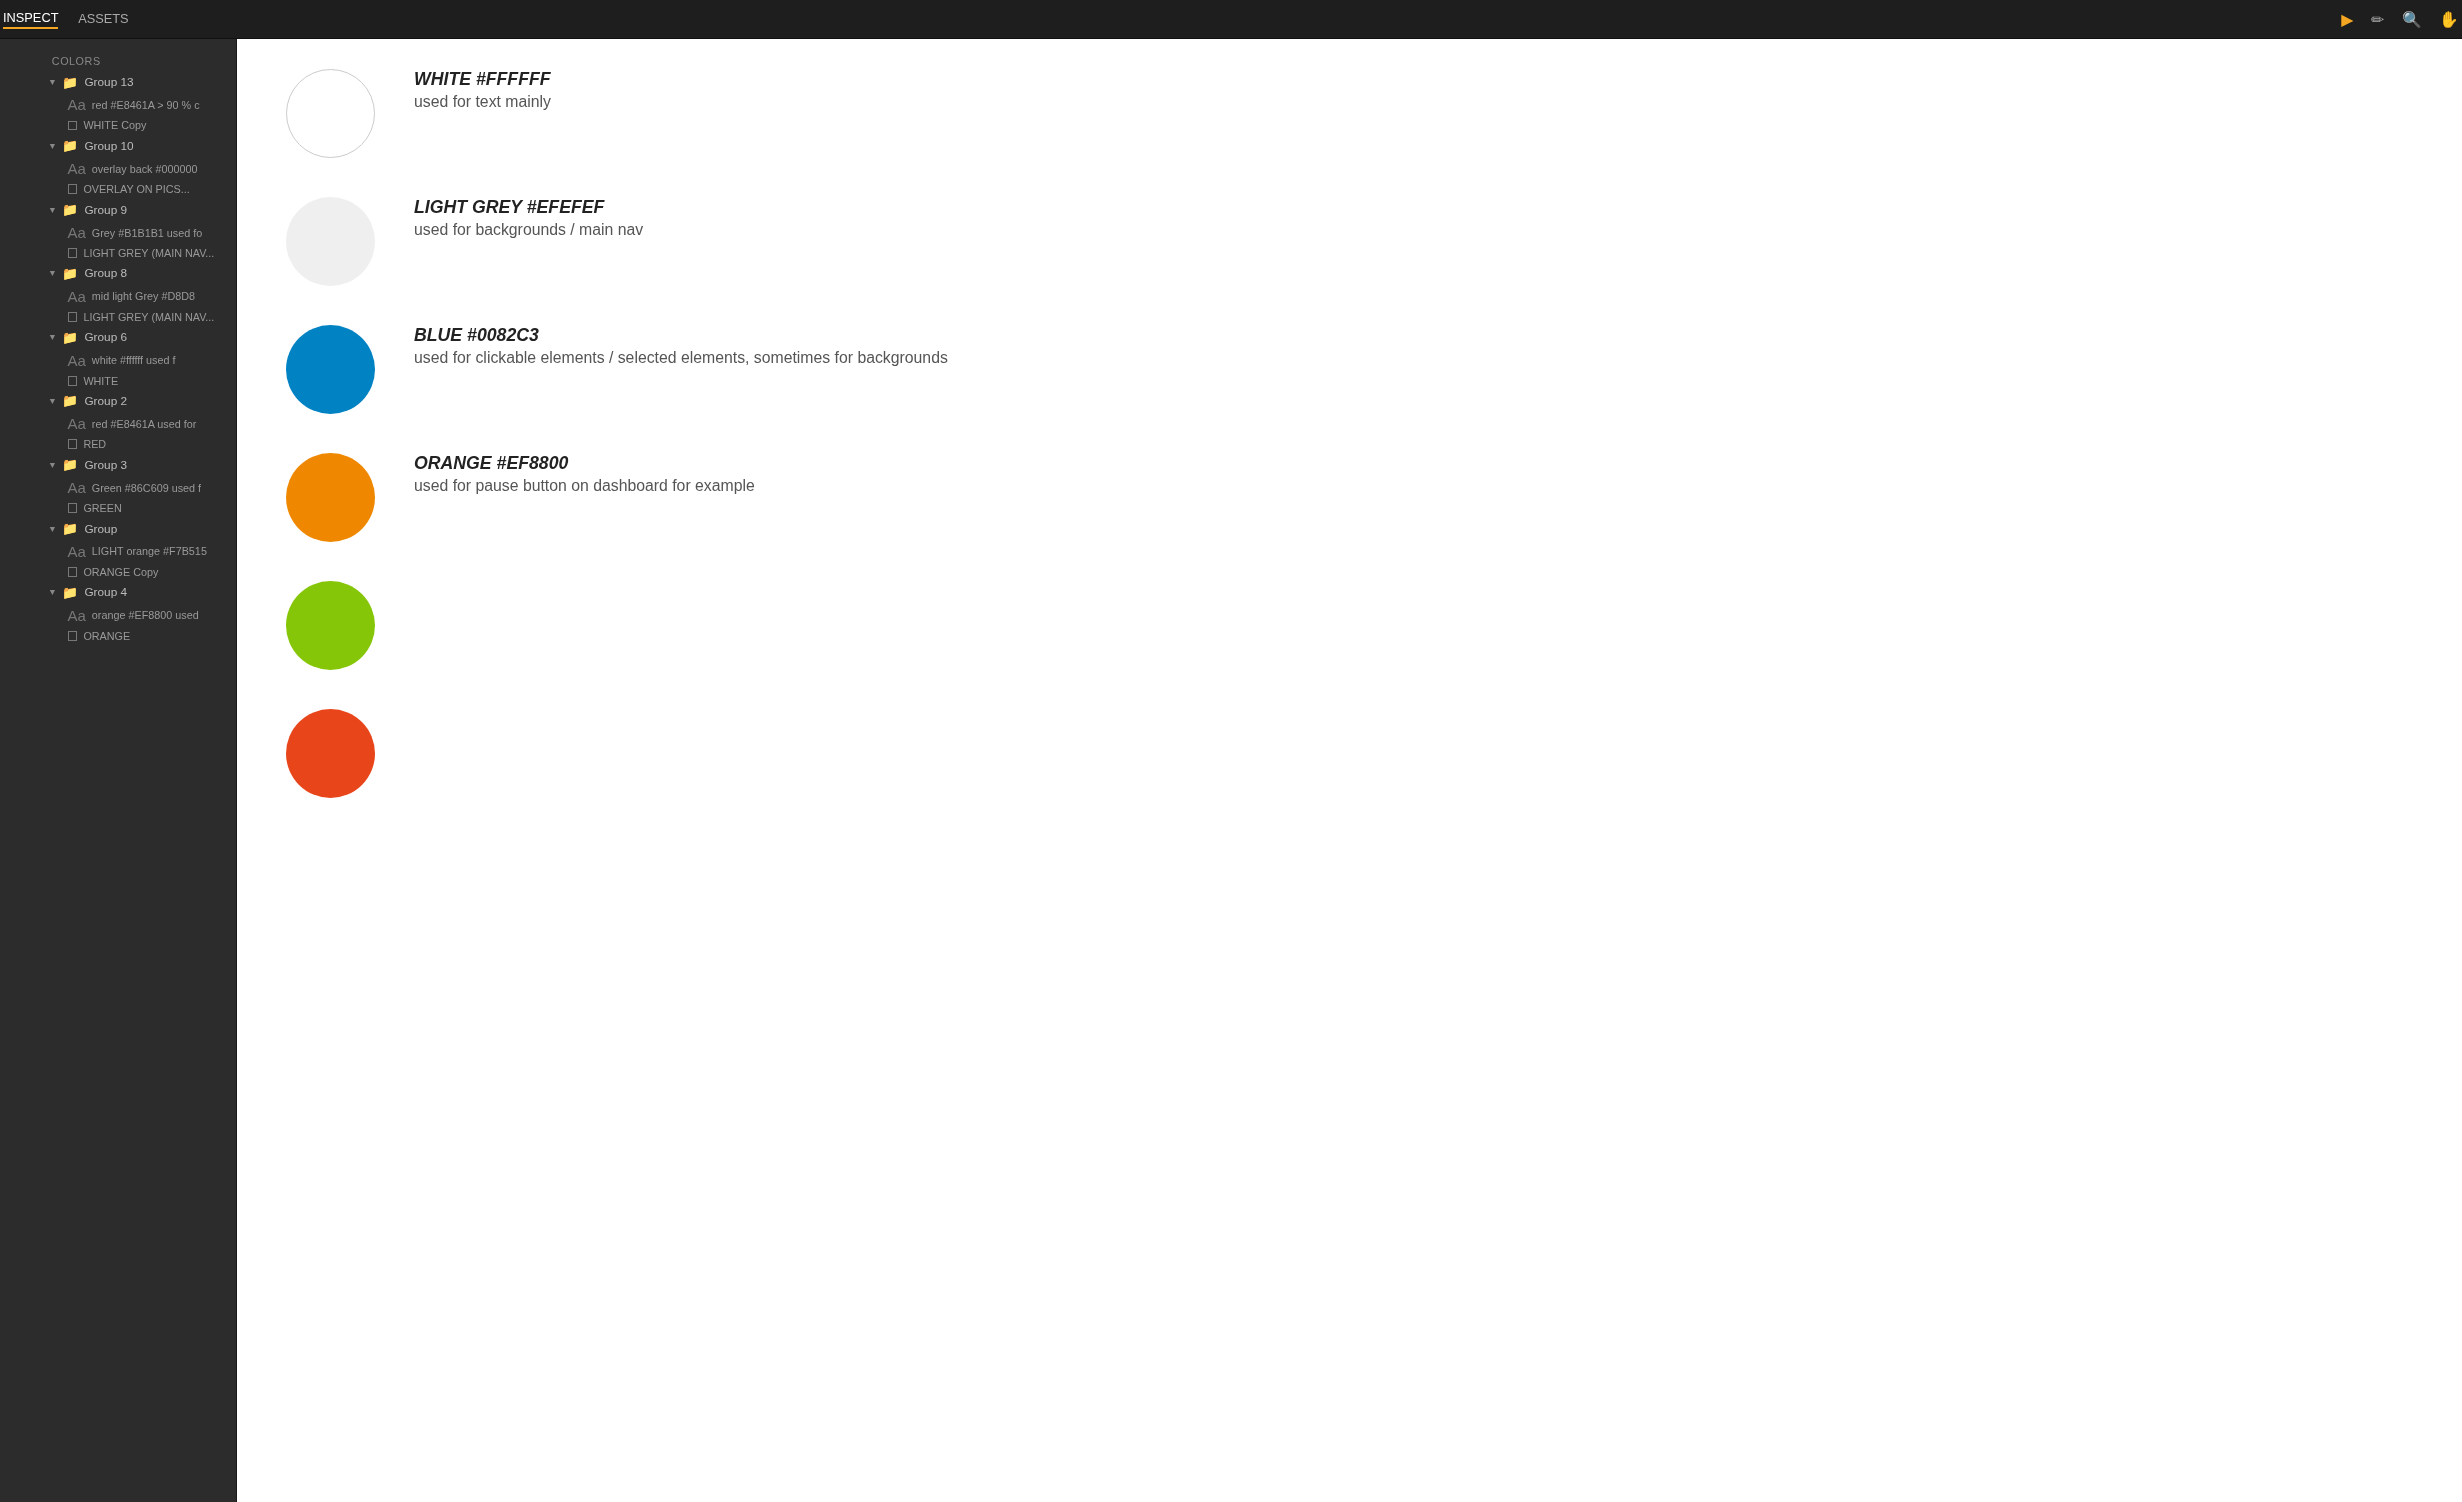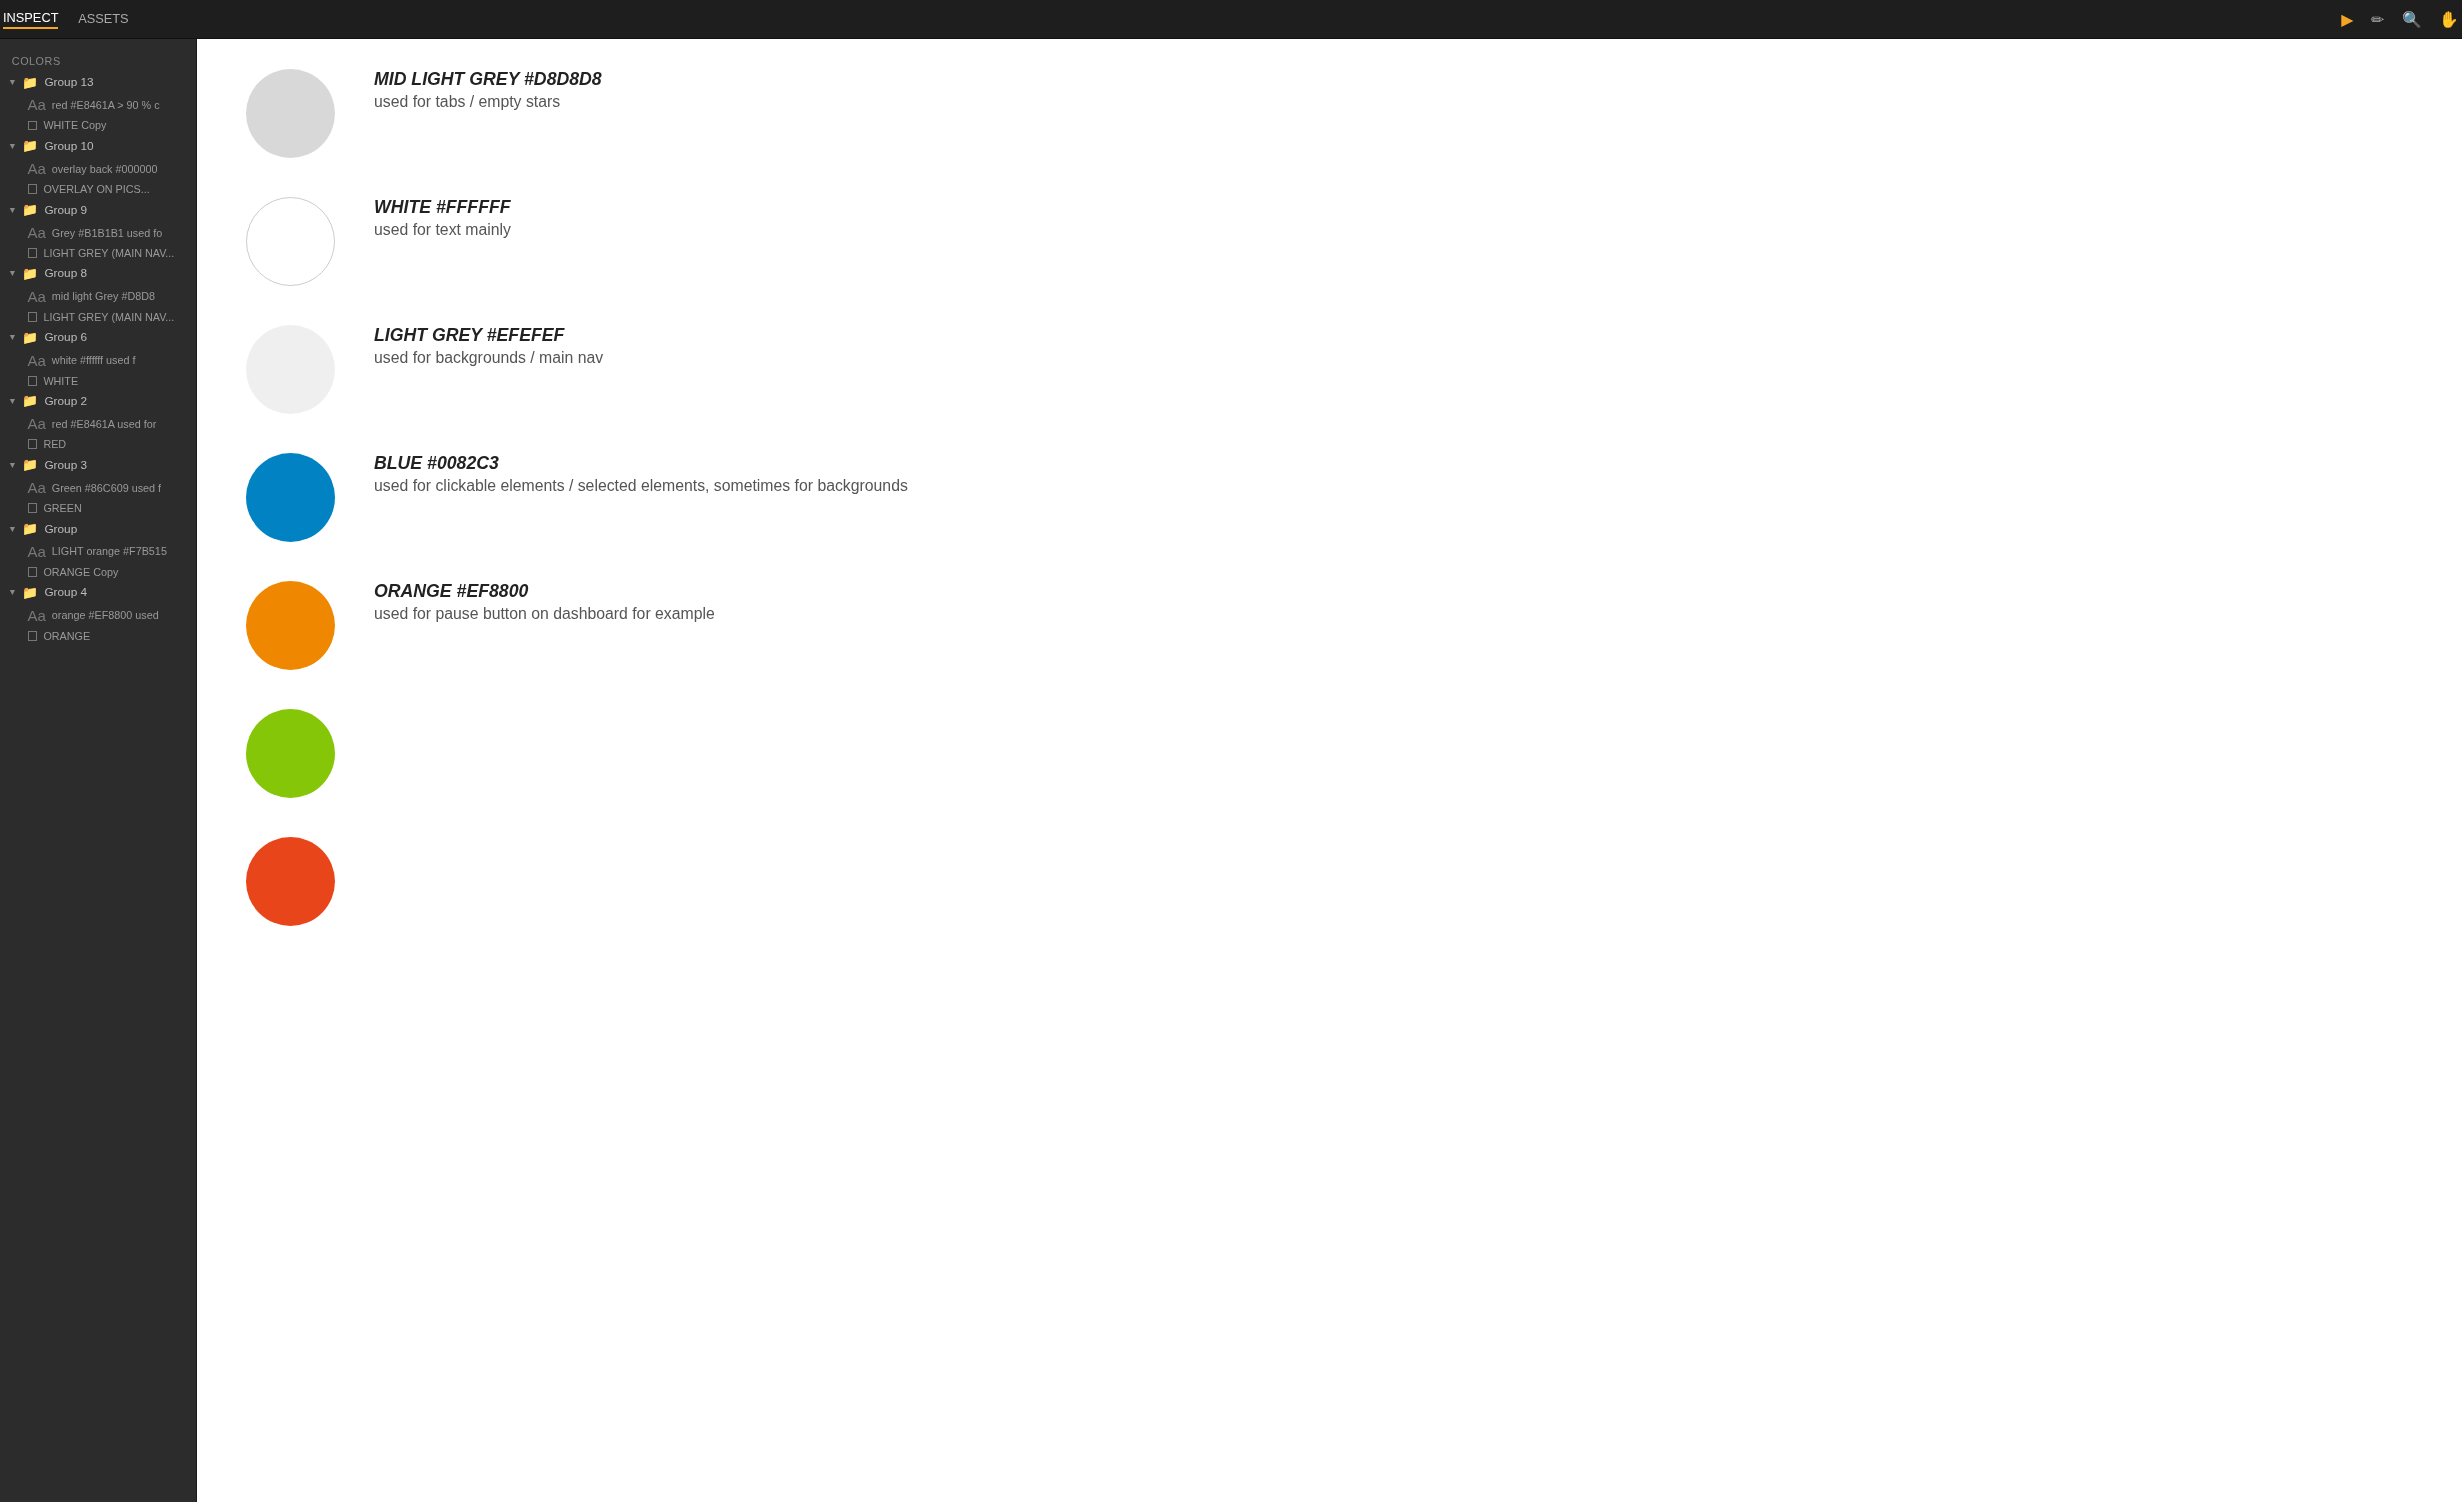--- a/index.html
+++ b/index.html
@@ -47,20 +47,21 @@
     }
 
     
     .sidebar {
       width: 197px;
       background: #2c2c2c;
       border-right: 1px solid #1a1a1a;
       overflow-y: auto;
       flex-shrink: 0;
       padding-top: 7.9px;
+      margin-left: 40px;
     }
     .sidebar-section-title {
       font-size: 10.8px;
       color: #888;
       padding: 7.9px 11.8px 3.9px 11.8px;
       text-transform: uppercase;
       letter-spacing: 0.05em;
     }
     .sidebar-group {
       padding: 0;
@@ -276,27 +277,20 @@
             <span class="sub-rect-icon"></span>
             <span>ORANGE</span>
           </div>
         </div>
       </div>
   </div>
 
   <div class="content">
     <div id="color-entries">
         <div class="color-entry">
-          <div class="color-circle" style="background-color: rgb(216, 216, 216);"></div>
-          <div class="color-info">
-            <div class="color-name">MID LIGHT GREY #D8D8D8</div>
-            <div class="color-desc">used for tabs / empty stars</div>
-          </div>
-        </div>
-        <div class="color-entry">
           <div class="color-circle bordered" style="background-color: rgb(255, 255, 255);"></div>
           <div class="color-info">
             <div class="color-name">WHITE #FFFFFF</div>
             <div class="color-desc">used for text mainly</div>
           </div>
         </div>
         <div class="color-entry">
           <div class="color-circle" style="background-color: rgb(239, 239, 239);"></div>
           <div class="color-info">
             <div class="color-name">LIGHT GREY #EFEFEF</div>

